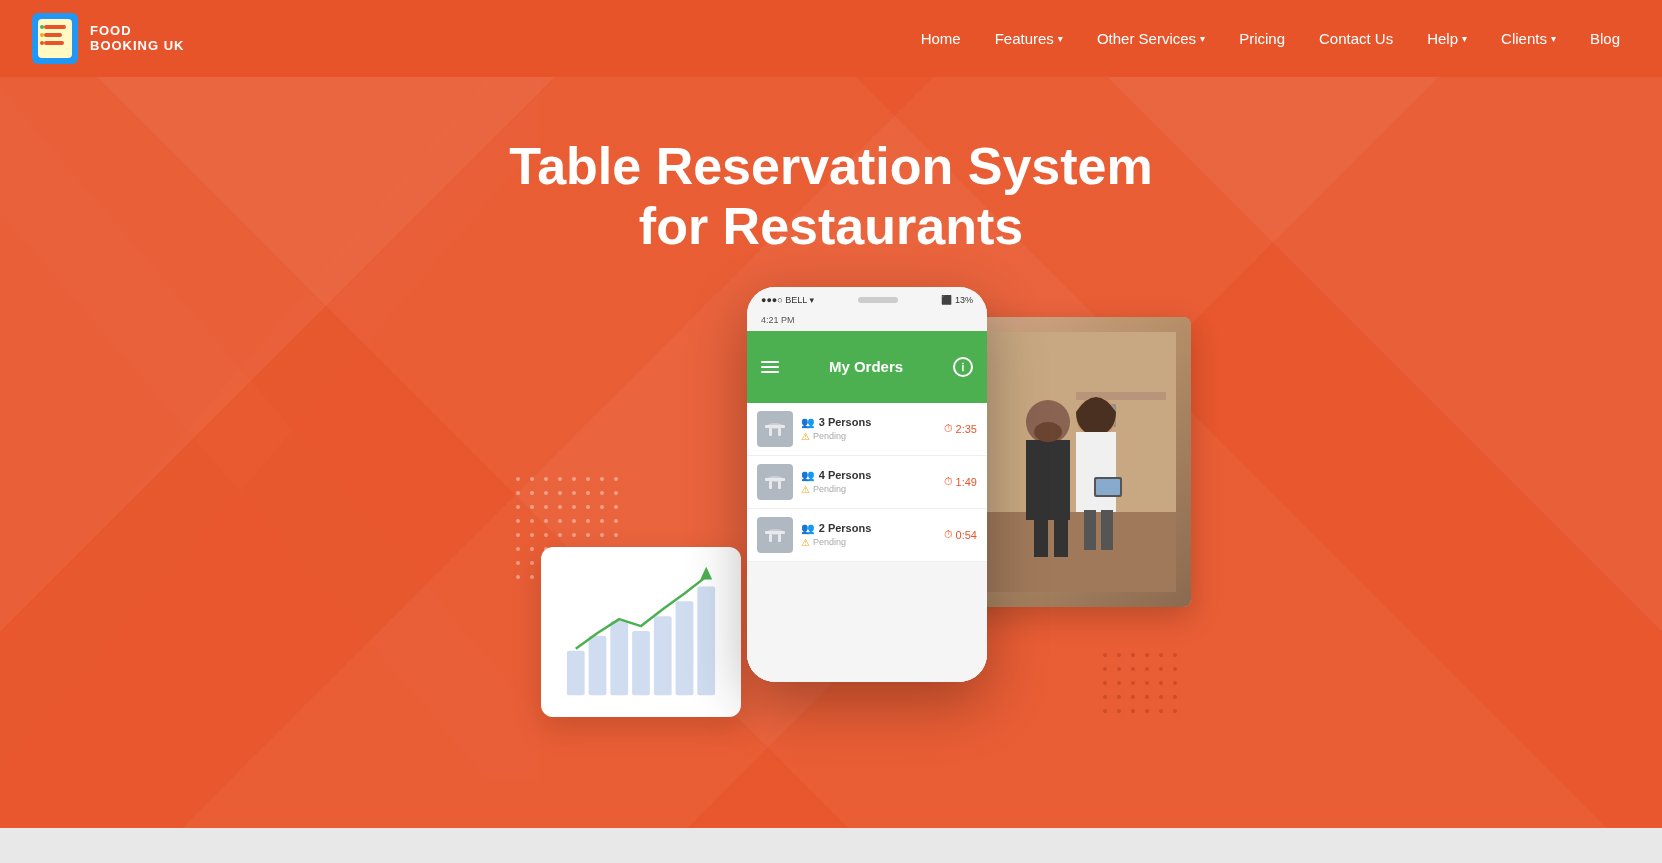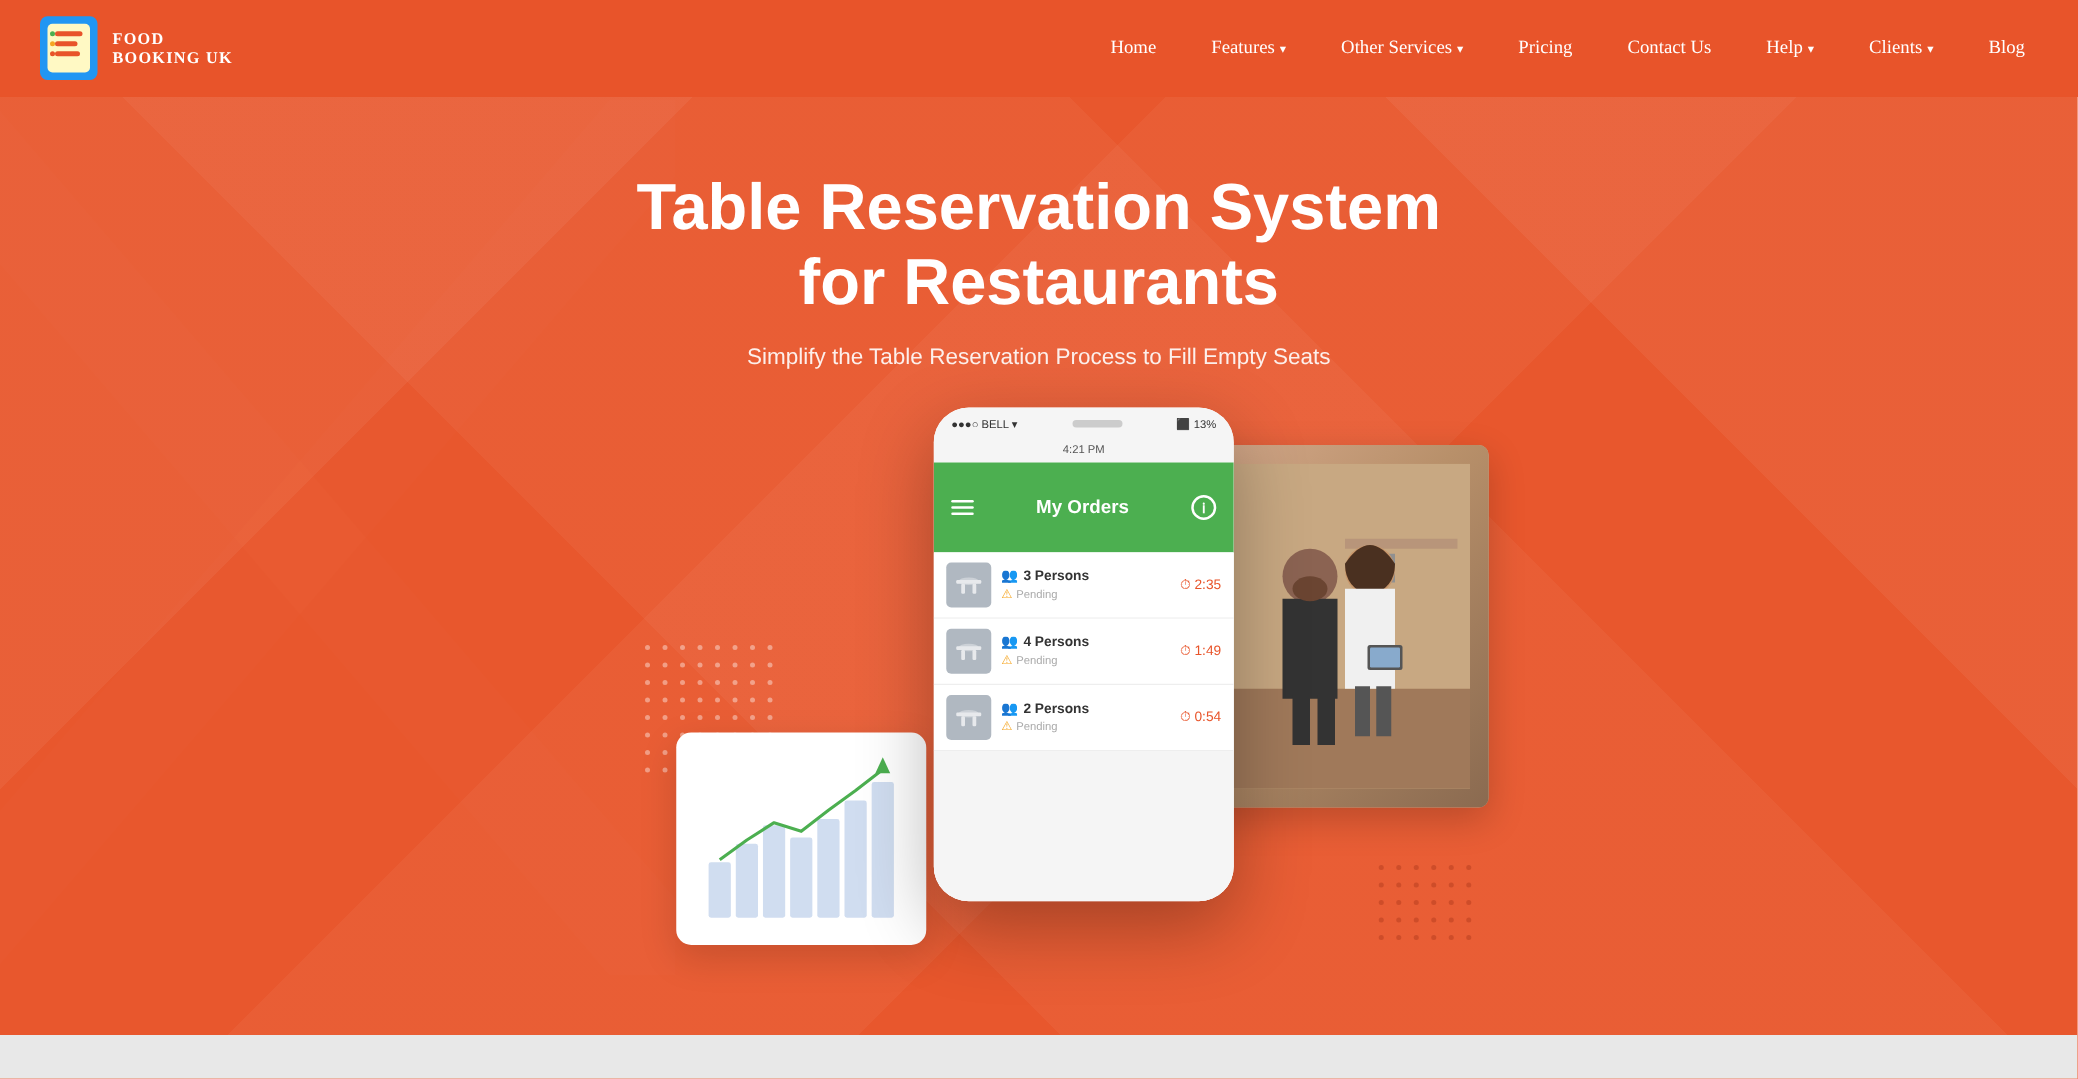--- a/index.html
+++ b/index.html
@@ -9,21 +9,20 @@
     .navbar {
       position: fixed;
       top: 0; left: 0; right: 0;
       height: 77px;
       background: #e8542a;
       display: flex;
       align-items: center;
       justify-content: space-between;
       padding: 0 30px;
       z-index: 100;
-      font-family: Liberation Serif, serif;
     }
     .logo {
       display: flex;
       align-items: center;
       gap: 10px;
     }
     .logo-icon {
       width: 50px;
       height: 55px;
     }
@@ -36,21 +35,21 @@
     }
     .logo-text span {
       display: block;
       font-size: 13px;
       font-weight: 600;
       letter-spacing: 1px;
     }
     .nav-links {
       display: flex;
       align-items: center;
-      gap: 20px;
+      gap: 10px;
       list-style: none;
     }
     .nav-links li a {
       color: white;
       text-decoration: none;
       font-size: 15px;
       font-weight: 400;
       padding: 8px 12px;
       display: flex;
       align-items: center;
@@ -143,21 +142,21 @@
       background: #f5f5f5;
       padding: 8px 14px 4px;
       display: flex;
       justify-content: space-between;
       align-items: center;
       font-size: 10px;
       color: #333;
     }
     .phone-status {
       display: flex;
-      justify-content: center;
+      justify-content: flex-start;
       align-items: center;
       padding: 6px 14px;
       font-size: 9px;
       color: #555;
       background: #f5f5f5;
     }
     .phone-header {
       background: #4caf50;
       display: flex;
       align-items: center;
@@ -366,21 +365,20 @@
 
   <svg class="hero-x-decoration" viewBox="0 0 600 700" xmlns="http://www.w3.org/2000/svg">
     <line x1="0" y1="0" x2="600" y2="700" stroke="white" stroke-width="80" stroke-opacity="0.08"></line>
     <line x1="600" y1="0" x2="0" y2="700" stroke="white" stroke-width="80" stroke-opacity="0.08"></line>
   </svg>
 
   <h1 class="hero-title">
     <span>Table Reservation System</span><br>
     <span>for Restaurants</span>
   </h1>
-  <p class="hero-subtitle">Simplify the Table Reservation Process to Fill Empty Seats</p>
 
   <div class="mockup-area">
 
     <div class="dots-left">
       <div class="dot-grid">
         <div class="dot"></div>
           <div class="dot"></div>
           <div class="dot"></div>
           <div class="dot"></div>
           <div class="dot"></div>

